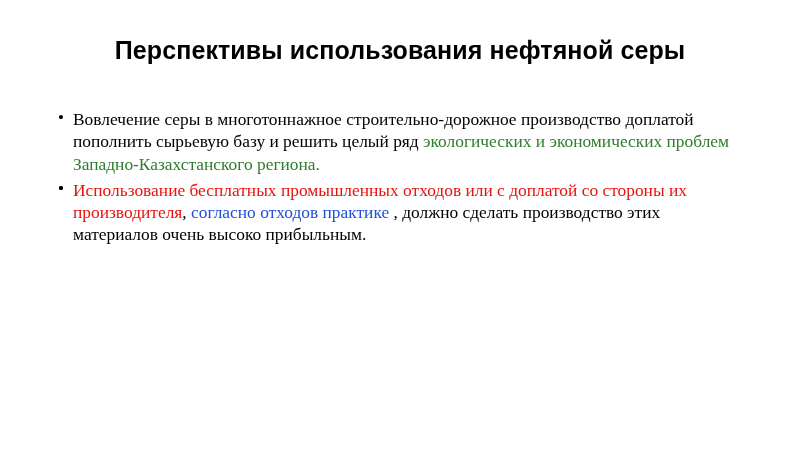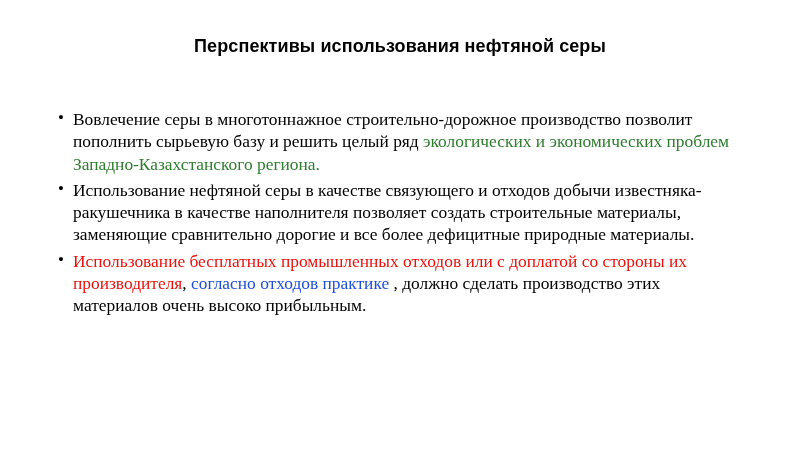--- a/index.html
+++ b/index.html
@@ -20,21 +20,21 @@
     box-sizing: border-box;
   }
   .slide-title {
     position: absolute;
     top: 36px;
     left: 0;
     width: 800px;
     text-align: center;
     font-family: "Liberation Sans", sans-serif;
     font-weight: bold;
-    font-size: 18px;
+    font-size: 25px;
     color: #000000;
     letter-spacing: 0.1px;
   }
   .body-block {
     position: absolute;
     top: 108px;
     left: 57px;
     width: 690px;
   }
   .bullet-item {
@@ -71,26 +71,25 @@
 <body>
 
 <div class="slide">
 
   <div class="slide-title">Перспективы использования нефтяной серы</div>
 
   <div class="body-block">
 
     <div class="bullet-item">
       <span class="dot red">•</span>
-      <span>Вовлечение    серы в  многотоннажное  строительно-дорожное производство  позволит пополнить сырьевую базу  и решить целый ряд </span><span class="green">экологических и экономических проблем Западно-Казахстанского региона.</span>
+      <span>Вовлечение    серы в  многотоннажное  строительно-дорожное производство  доплатой пополнить сырьевую базу  и решить целый ряд </span><span class="green">экологических и экономических проблем Западно-Казахстанского региона.</span>
     </div>
 
     <div class="bullet-item">
       <span class="dot red">•</span>
-      <span>Использование  нефтяной серы в качестве связующего и отходов добычи   известняка-ракушечника в качестве наполнителя позволяет создать строительные материалы,    заменяющие сравнительно дорогие и все более дефицитные  природные материалы.</span>
     </div>
 
     <div class="bullet-item">
       <span class="dot red">•</span>
       <span class="red">Использование   бесплатных промышленных отходов  или с доплатой со стороны их производителя</span><span class="black">, </span><span class="blue">согласно отходов практике </span><span class="black">, должно сделать производство этих материалов очень высоко прибыльным.</span>
     </div>
 
   </div>
 </div>
 

